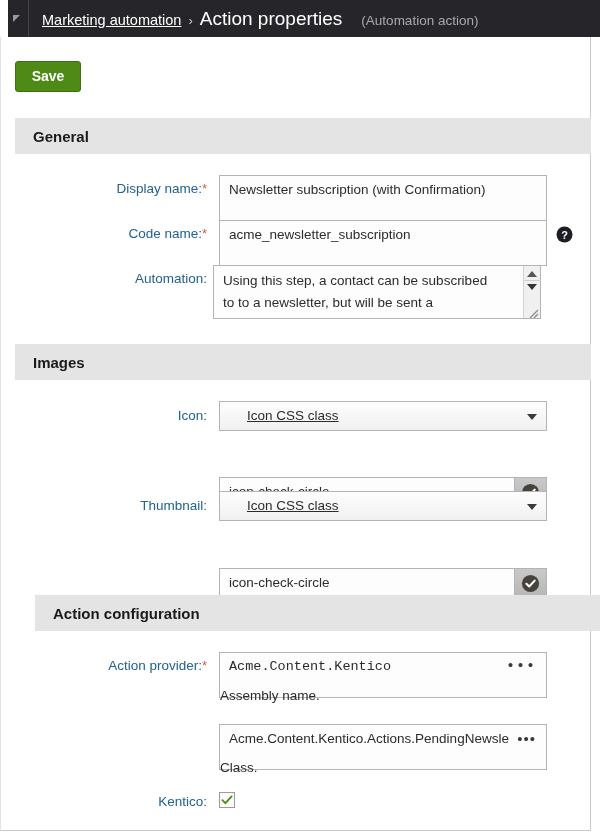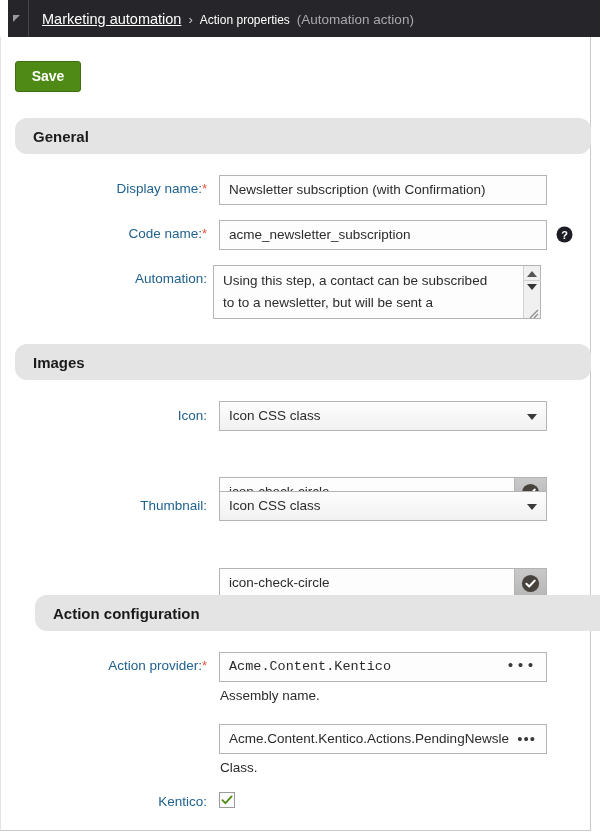--- a/index.html
+++ b/index.html
@@ -51,26 +51,26 @@
     text-decoration: underline;
     cursor: pointer;
   }
   .crumb-sep {
     color: #c8c8cc;
     font-size: 13px;
     margin: 0 7px;
   }
   .crumb-current {
     color: #ffffff;
-    font-size: 12px;
+    font-size: 19px;
   }
   .crumb-paren {
     color: #a8a8ad;
     font-size: 13.5px;
-    margin-left: 7px;
+    margin-left: 19px;
   }
 
   
   .content-frame {
     position: absolute;
     left: 0; top: 37px;
     width: 591px; height: 794px;
     background: #ffffff;
     border-right: 1px solid #c9c9c9;
     border-bottom: 1px solid #c9c9c9;
@@ -94,21 +94,21 @@
     font-family: "Liberation Sans", sans-serif;
   }
 
   
   .section-head {
     position: absolute;
     left: 14px;
     width: 576px;
     height: 36px;
     background: #e4e4e4;
-    display: flex; align-items: center; border-radius: 12px;
+    display: flex; align-items: center;
   }
   .section-head span {
     padding-left: 18px;
     font-size: 15px;
     font-weight: bold;
     color: #1b1b1b;
   }
 
   
   .label {
@@ -119,21 +119,21 @@
     font-size: 13.5px;
     color: #21628f;
     white-space: nowrap;
   }
   .label .req { color: #e8573f; font-size: 13px; }
 
   .field {
     position: absolute;
     left: 218px;
     width: 328px;
-    height: 30px;
+    height: 46px;
     border: 1px solid #b4b4b4;
     background: #fdfdfd;
     font-size: 13.5px;
     color: #2b2b2b;
     padding: 0 9px;
     line-height: 28px;
     font-family: "Liberation Sans", sans-serif;
     outline: none;
     white-space: nowrap;
     overflow: hidden;
@@ -145,24 +145,25 @@
     left: 218px;
     width: 328px;
     height: 30px;
     border: 1px solid #b4b4b4;
     background: linear-gradient(#fdfdfd, #f1f1f1);
     font-size: 13.5px;
     color: #2b2b2b;
     cursor: pointer;
   }
   .select-field .sel-text {
-    position: absolute; left: 9px; top: 0;
+    position: absolute; left: 27px; top: 0;
     line-height: 28px;
     font-size: 13.5px;
     color: #2b2b2b;
+    text-decoration: underline;
   }
   .caret {
     position: absolute; right: 9px; top: 12px;
     width: 0; height: 0;
     border-left: 5px solid transparent;
     border-right: 5px solid transparent;
     border-top: 6px solid #3a3a3a;
   }
 
   

